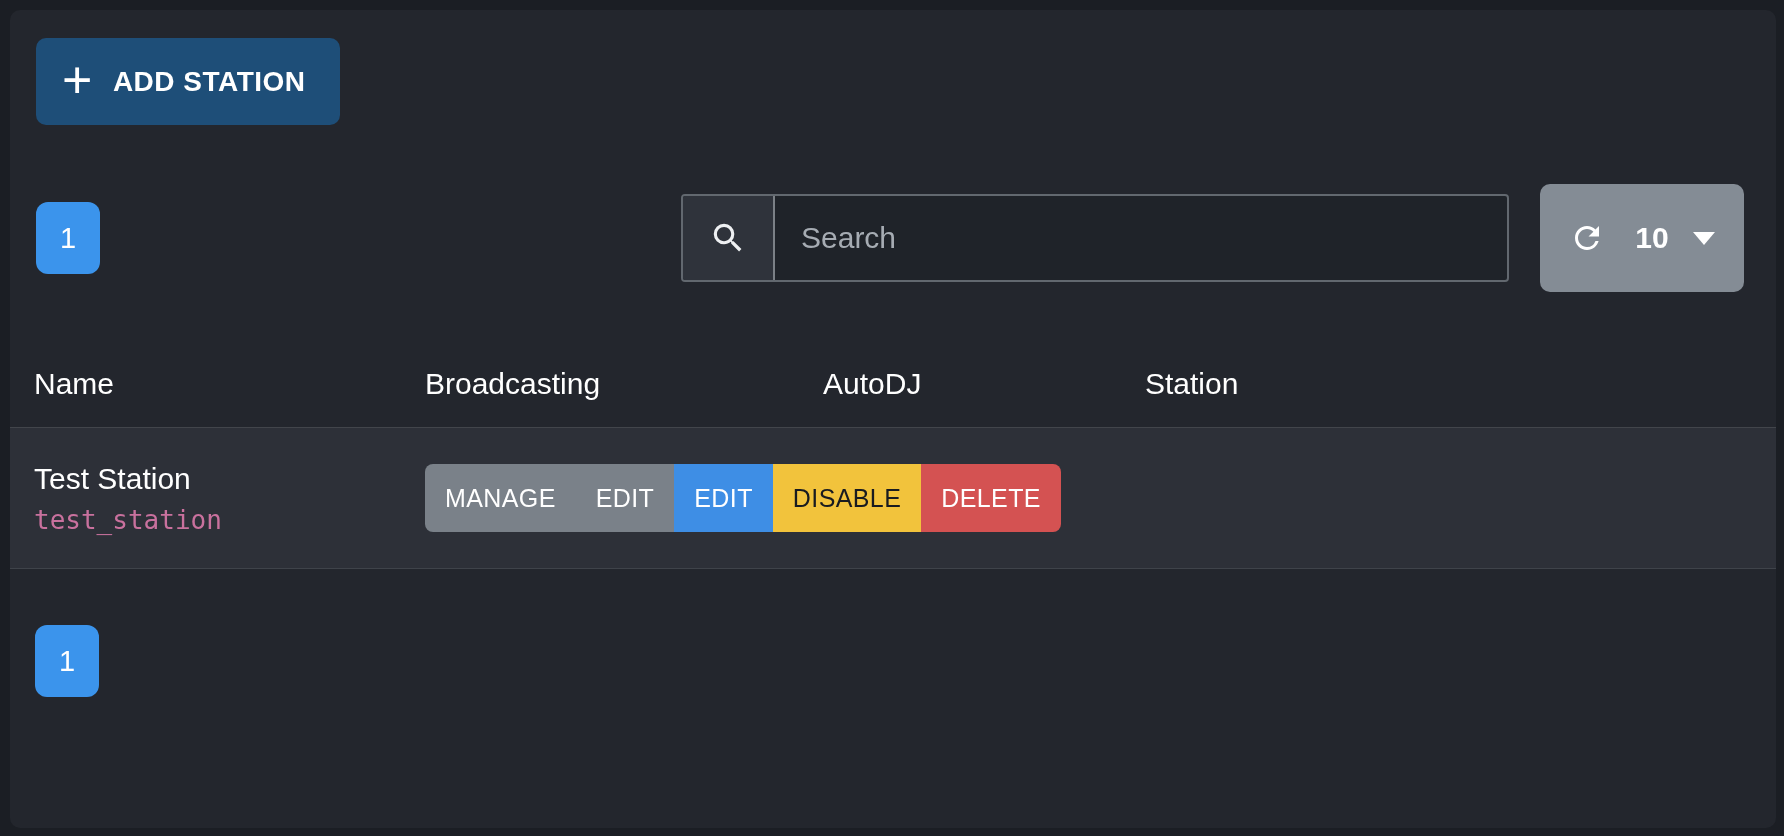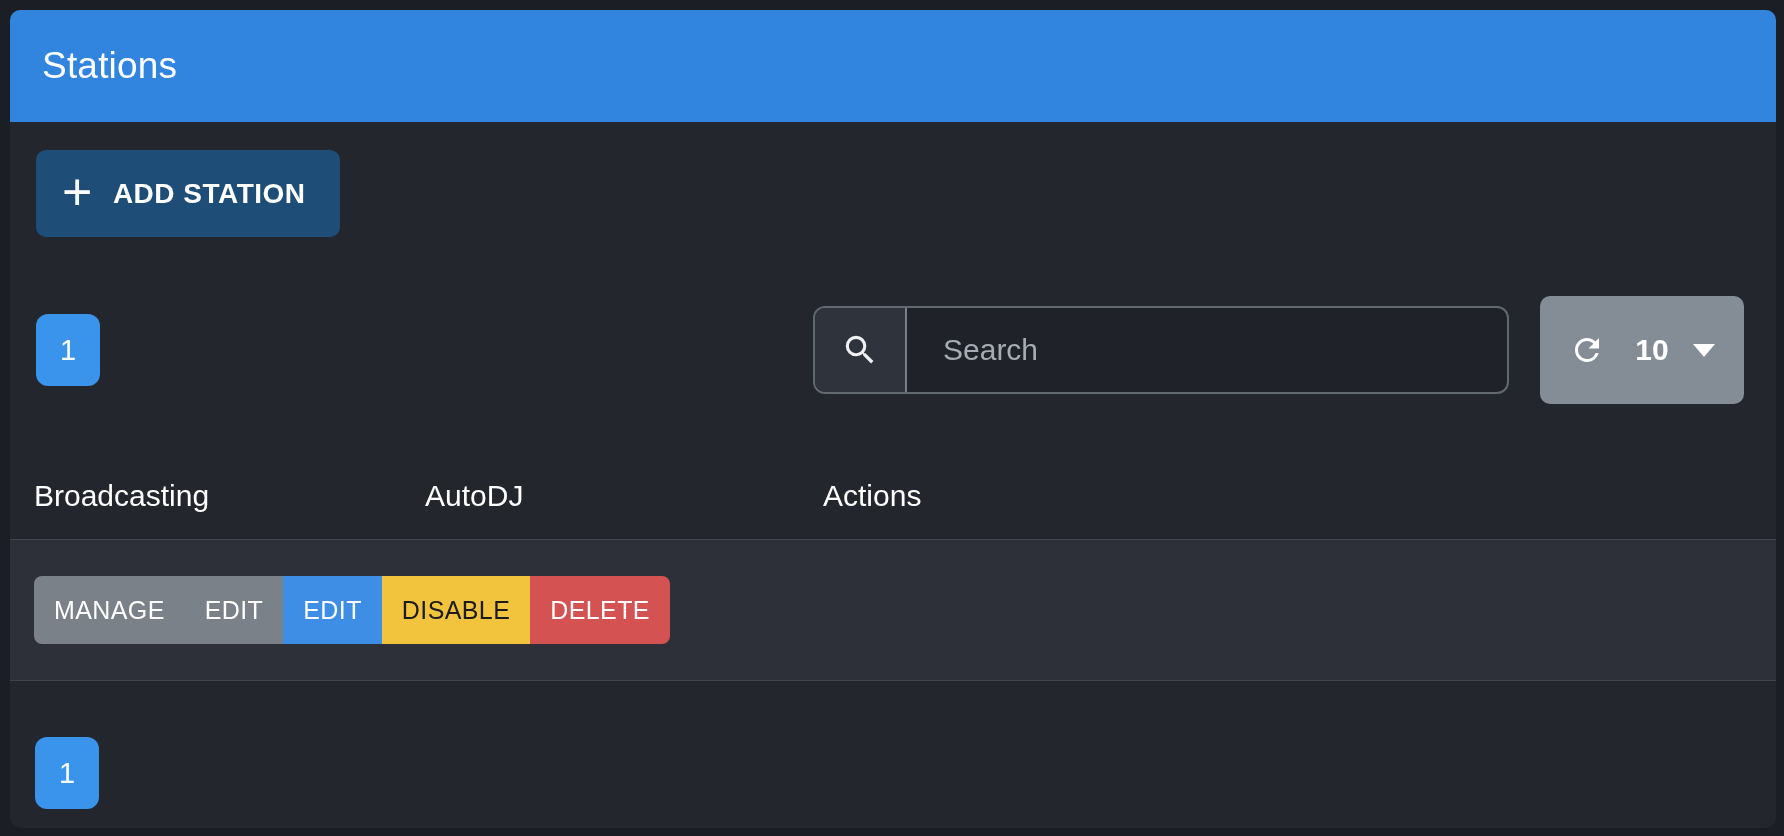--- a/index.html
+++ b/index.html
@@ -71,29 +71,28 @@
     color: #fff;
     font-family: inherit;
     font-size: 29px;
     display: flex;
     align-items: center;
     justify-content: center;
     cursor: pointer;
   }
   .search-group {
     margin-left: auto;
-    width: 696px;
+    width: 828px;
     height: 88px;
     border: 2px solid #62686f;
-    border-radius: 12px;
+    border-radius: 4px;
     display: flex;
     align-items: stretch;
     overflow: hidden;
     background: #1f2329;
-    gap: 10px;
   }
   .search-icon-seg {
     width: 92px;
     background: #2f333b;
     border-right: 2px solid #7b8086;
     display: flex;
     align-items: center;
     justify-content: center;
     flex: none;
   }
@@ -188,23 +187,20 @@
   .btn-primary  { background: #3e8ee5; }
   .btn-danger   { background: #d45252; }
   .tfoot { padding: 56px 0 0 25px; }
   svg { display: block; }
 </style>
 </head>
 <body>
 
 <div class="card">
 
-  <header class="card-header">
-    <h1 class="card-title">Stations</h1>
-  </header>
 
   <div class="section-top">
     <button class="btn-add">
       <span class="plus">+</span>
       <span>ADD STATION</span>
     </button>
 
     <div class="toolbar">
       <button class="page-btn">1</button>
 
@@ -230,26 +226,31 @@
         <button class="icon-btn">
           <span class="per-page-label">10</span>
           <span class="caret"></span>
         </button>
       </div>
     </div>
   </div>
 
   <div class="table">
     <div class="thead">
+      <div class="cell">Name</div>
       <div class="cell">Broadcasting</div>
       <div class="cell">AutoDJ</div>
-      <div class="cell">Actions</div>
+      <div class="cell">Station</div>
     </div>
 
     <div class="trow">
+      <div class="cell">
+        <div class="station-name">Test Station</div>
+        <div class="station-shortname">test_station</div>
+      </div>
       <div class="cell">
         <div class="btn-group">
           <button class="btn-action btn-secondary">MANAGE</button>
           <button class="btn-action btn-secondary">EDIT</button>
           <button class="btn-action btn-primary">EDIT</button>
           <button class="btn-action btn-warning">DISABLE</button>
           <button class="btn-action btn-danger">DELETE</button>
         </div>
       </div>
     </div>

